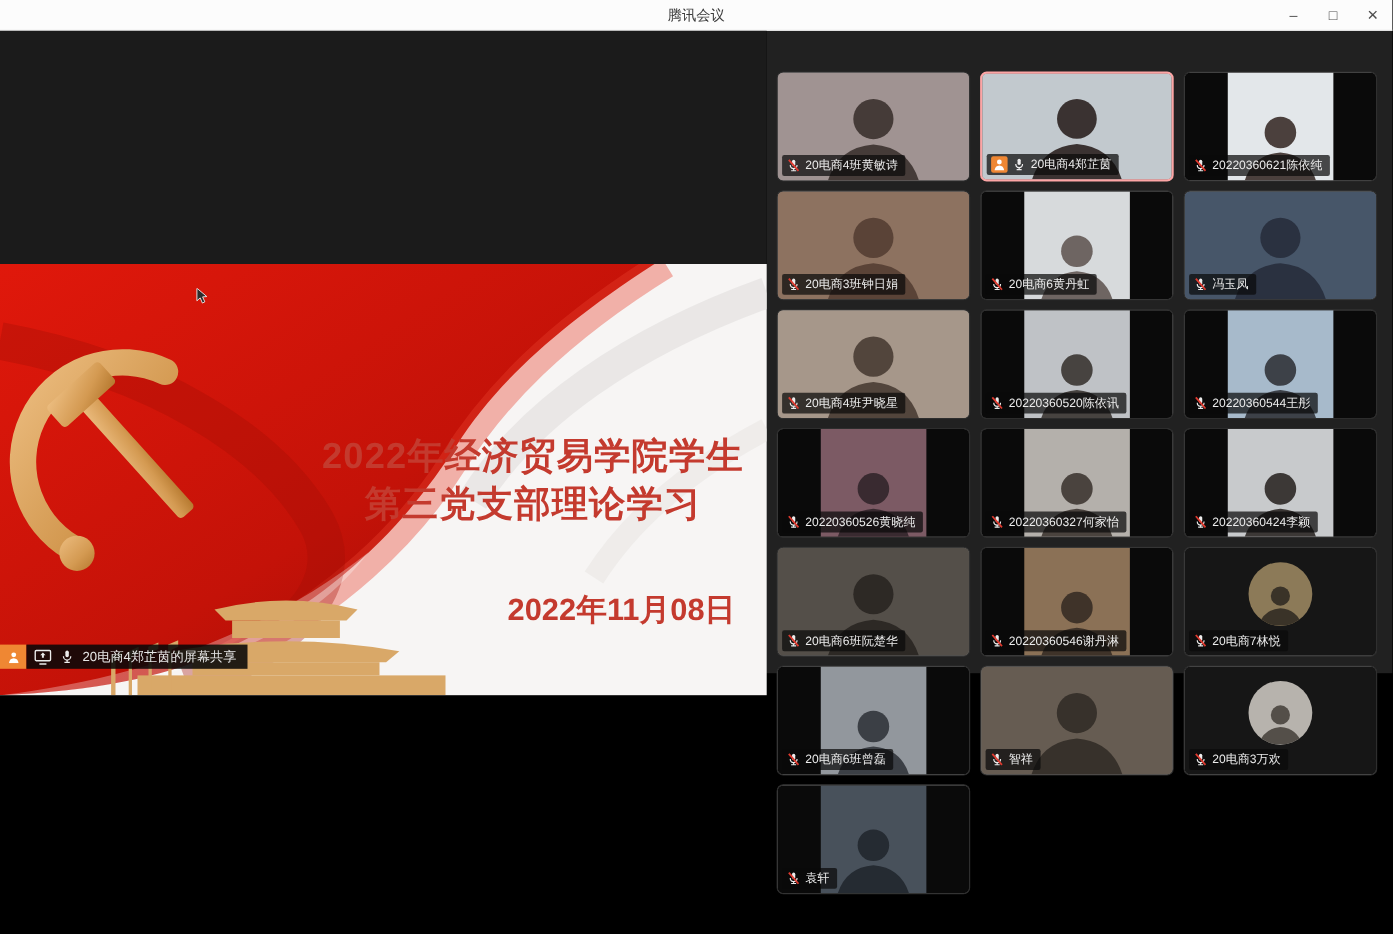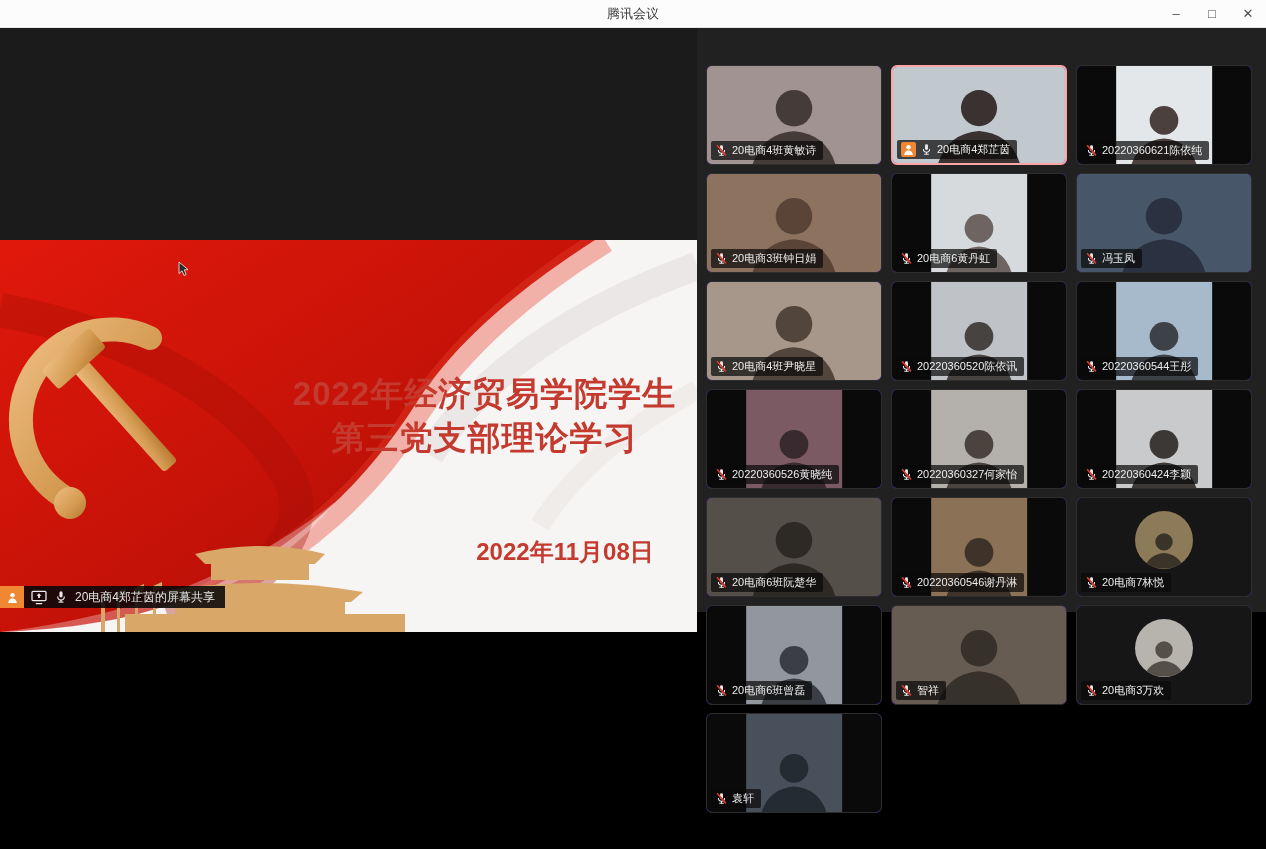--- a/index.html
+++ b/index.html
@@ -16,38 +16,38 @@
     color:#4d4d4d; font-size:13px; cursor:default; }
 
   
   .content { flex:1; display:flex; min-height:0; }
 
   
   .stage { width:697px; flex:none; background:#1b1b1b; position:relative; }
   .slide { position:absolute; left:0; top:212px; width:697px; height:392px;
     background:#f7f5f4; overflow:hidden; }
   .slide svg.art { position:absolute; inset:0; }
-  .slide-title { position:absolute; left:280px; right:8px; top:132px; text-align:center;
+  .slide-title { position:absolute; left:280px; right:8px; top:152px; text-align:center;
     color:var(--slide-red,#c43a2e); font-weight:bold; font-size:33px; line-height:1.33;
     letter-spacing:1px; }
   .slide-date { position:absolute; left:445px; width:240px; top:296px; text-align:center;
-    color:var(--slide-red,#c43a2e); font-weight:bold; font-size:24px; }
+    color:var(--slide-red,#c43a2e); font-weight:bold; font-size:28px; }
   .cursor { position:absolute; left:178px; top:22px; width:11px; height:15px; }
 
   
   .share-banner { position:absolute; left:0; bottom:4px; display:flex; align-items:stretch; height:22px; }
   .sb-avatar { width:24px; background:#ef8733; display:flex; align-items:center; justify-content:center; flex:none; }
   .sb-main { background:rgba(8,8,8,.88); display:flex; align-items:center; gap:7px; padding:0 10px 0 7px; }
   .sb-text { color:#e5e5e5; font-size:12px; white-space:nowrap; }
 
   
   .participants { flex:1; background:#212121; padding:37px 14px 0 9px;
     display:grid; grid-template-columns:repeat(3,176px); grid-auto-rows:100px;
     column-gap:9px; row-gap:8px; align-content:start; }
-  .tile { position:relative; background:#6d28d9; border-radius:6px; overflow:hidden;
+  .tile { position:relative; background:#737373; border-radius:6px; overflow:hidden;
     border:1px solid #2d2d2d; }
   .tile.active { border:2px solid #fca5a5; }
   .video { position:absolute; inset:0; }
   .video-full { background:var(--wall); }
   .video-full .person { position:absolute; bottom:0; left:50%; transform:translateX(-50%);
     width:70%; height:88%; }
   .video-pillar { background:#0a0a0a; }
   .strip { position:absolute; top:0; bottom:0; left:50%; transform:translateX(-50%);
     width:55%; background:var(--wall); }
   .strip .person { position:absolute; bottom:0; left:0; width:100%; height:78%; }

